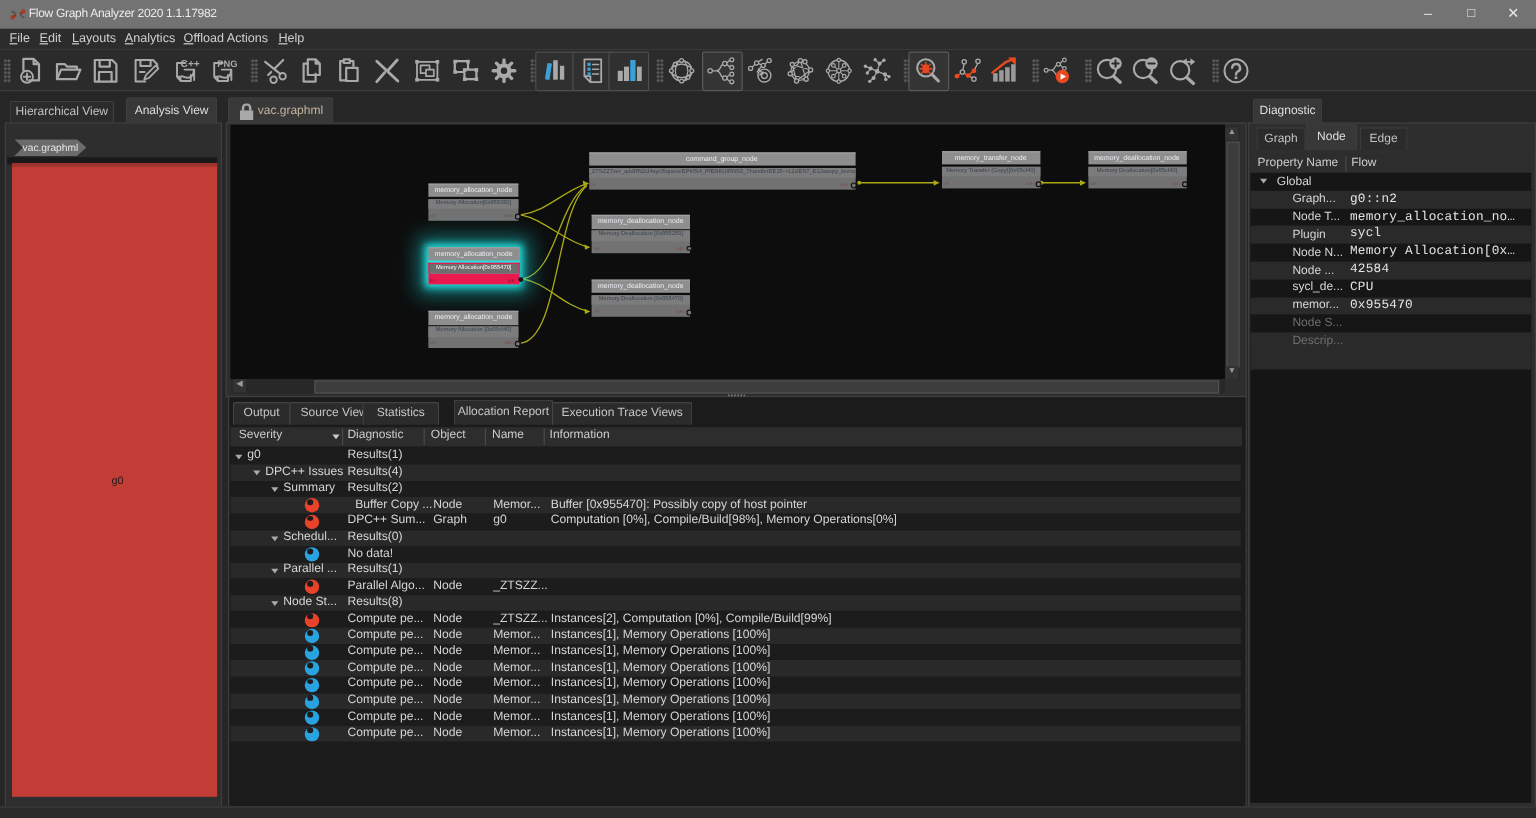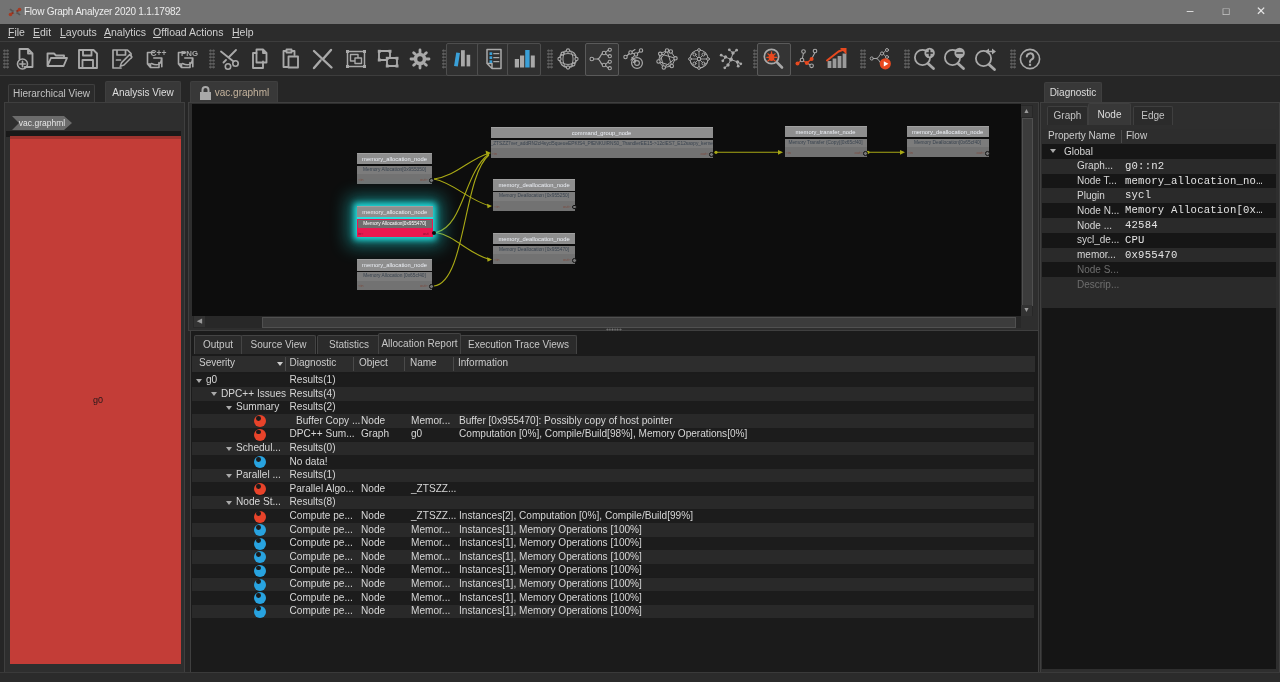--- a/index.html
+++ b/index.html
@@ -486,21 +486,21 @@
 <div class="sbarrow" style="left:1021px;top:305px">▼</div>
 <div class="sb" style="left:193px;top:316px;width:828px;height:12px;background:#282828"></div>
 <div class="sbarrow" style="left:194px;top:316px">◀</div>
 <div class="sbthumb" style="left:262px;top:317px;width:752px;height:9px"></div>
 
 <div id="btable"></div>
 <div class="abs" style="left:606px;top:328px;width:16px;height:3px;
   background-image:radial-gradient(#777 0.7px,transparent 1px);background-size:2.6px 3px"></div>
 <div class="btab" style="left:194px;width:46px;line-height:18px">Output</div>
 <div class="btab" style="left:241px;width:73px;line-height:18px">Source View</div>
-<div class="btab" style="left:317px;width:62px;line-height:18px">Statistics</div>
+<div class="btab" style="left:302px;width:62px;line-height:18px">Statistics</div>
 <div class="btab tabsel" style="left:378px;width:81px;top:333px;height:20px;line-height:20px">Allocation Report</div>
 <div class="btab" style="left:460px;width:115px;line-height:18px">Execution Trace Views</div>
 <div id="bheader">
   <div class="bh" style="left:7px">Severity</div>
   <div class="tri" style="left:85px;top:6px;border-top-color:#ccc"></div>
   <div class="bhsep" style="left:92.5px"></div>
   <div class="bh" style="left:97.5px">Diagnostic</div>
   <div class="bhsep" style="left:160.5px"></div>
   <div class="bh" style="left:167px">Object</div>
   <div class="bhsep" style="left:212px"></div>

